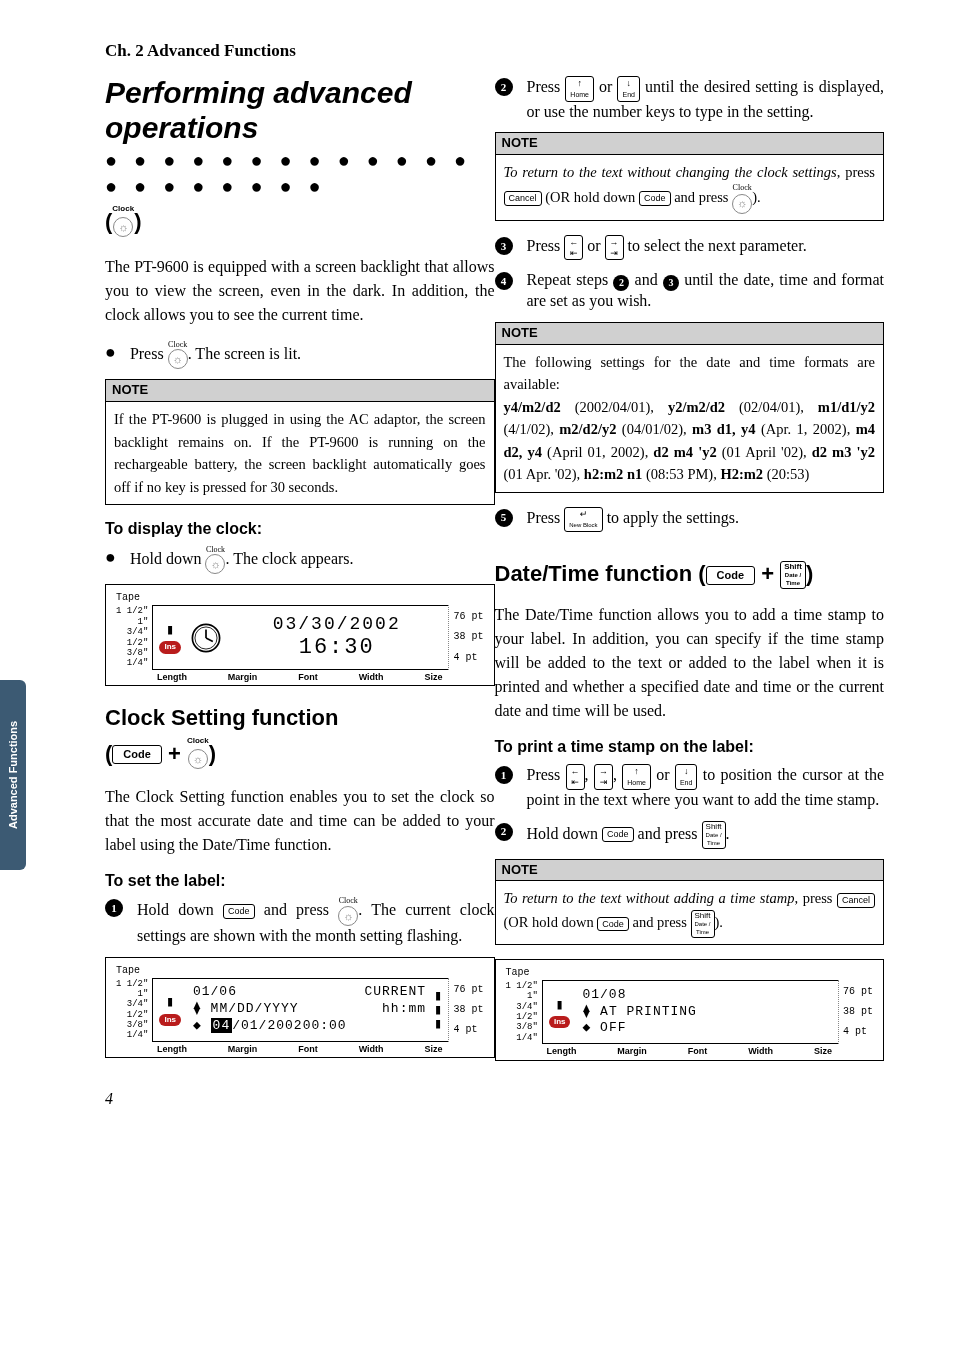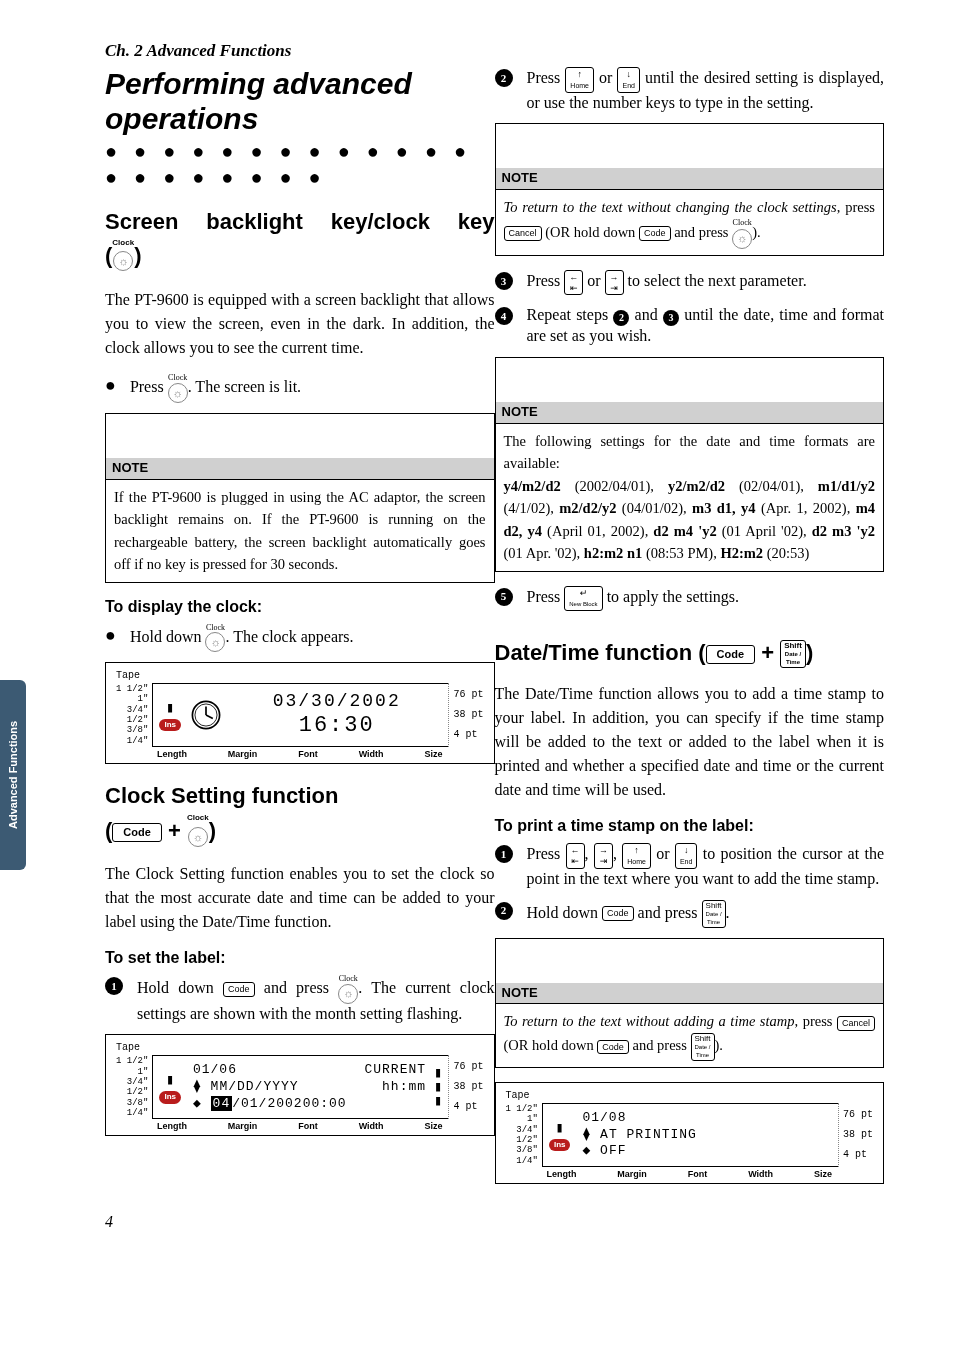--- a/index.html
+++ b/index.html
@@ -7,24 +7,23 @@
     font-family: "Times New Roman", serif;
     background: #fff;
     color: #000;
     width: 954px;
     height: 1348px;
     position: relative;
     padding: 40px 70px 40px 105px;
     line-height: 1.3;
   }
   .header-chapter {
-    font-style: italic;
     font-weight: bold;
     font-size: 17px;
-    margin-bottom: 5px;
+    margin-bottom: 14px;
   }
   .side-tab {
     position: absolute;
     left: 0;
     top: 680px;
     width: 26px;
     height: 190px;
     background: #3c5a73;
     color: #fff;
     font-family: Arial, sans-serif;
@@ -108,21 +107,20 @@
     border: 1.5px solid #000;
     margin-bottom: 14px;
   }
   .note-header {
     background: #d0d0d0;
     font-family: Arial, sans-serif;
     font-weight: bold;
     font-size: 13px;
     padding: 2px 6px;
     border-bottom: 1px solid #000;
-    margin-top: 44px;
   }
   .note-body {
     font-size: 14.5px;
     padding: 6px 8px;
     text-align: justify;
     line-height: 1.55;
   }
   .key-btn {
     display: inline-block;
     border: 1px solid #000;
@@ -252,23 +250,20 @@
 <div class="header-chapter">Ch. 2 Advanced Functions</div>
 
 <div class="side-tab">Advanced Functions</div>
 
 <div class="two-col">
 
   <div class="col">
     <div class="main-title">Performing advanced operations</div>
     <div class="dot-row">● ● ● ● ● ● ● ● ● ● ● ● ● ● ● ● ● ● ● ● ●</div>
 
-    <div class="section-title" style="text-align-last: justify;">
-      <span>Screen backlight key/clock key</span>
-    </div>
     <div style="margin-top:-12px; margin-bottom:14px; font-family:Arial,sans-serif; font-weight:bold; font-size:22px;">
       (<span class="stack-key"><span class="clock-label">Clock</span><span class="key-circle">☼</span></span>)
     </div>
 
     <div class="body-text">The PT-9600 is equipped with a screen back­light that allows you to view the screen, even in the dark. In addition, the clock allows you to see the current time.</div>
 
     <div class="bullet-row">
       <span class="dot">●</span>
       <span>
         <span>Press </span><span class="stack-key"><span class="clock-label">Clock</span><span class="key-circle">☼</span></span><span>. The screen is lit.</span>

